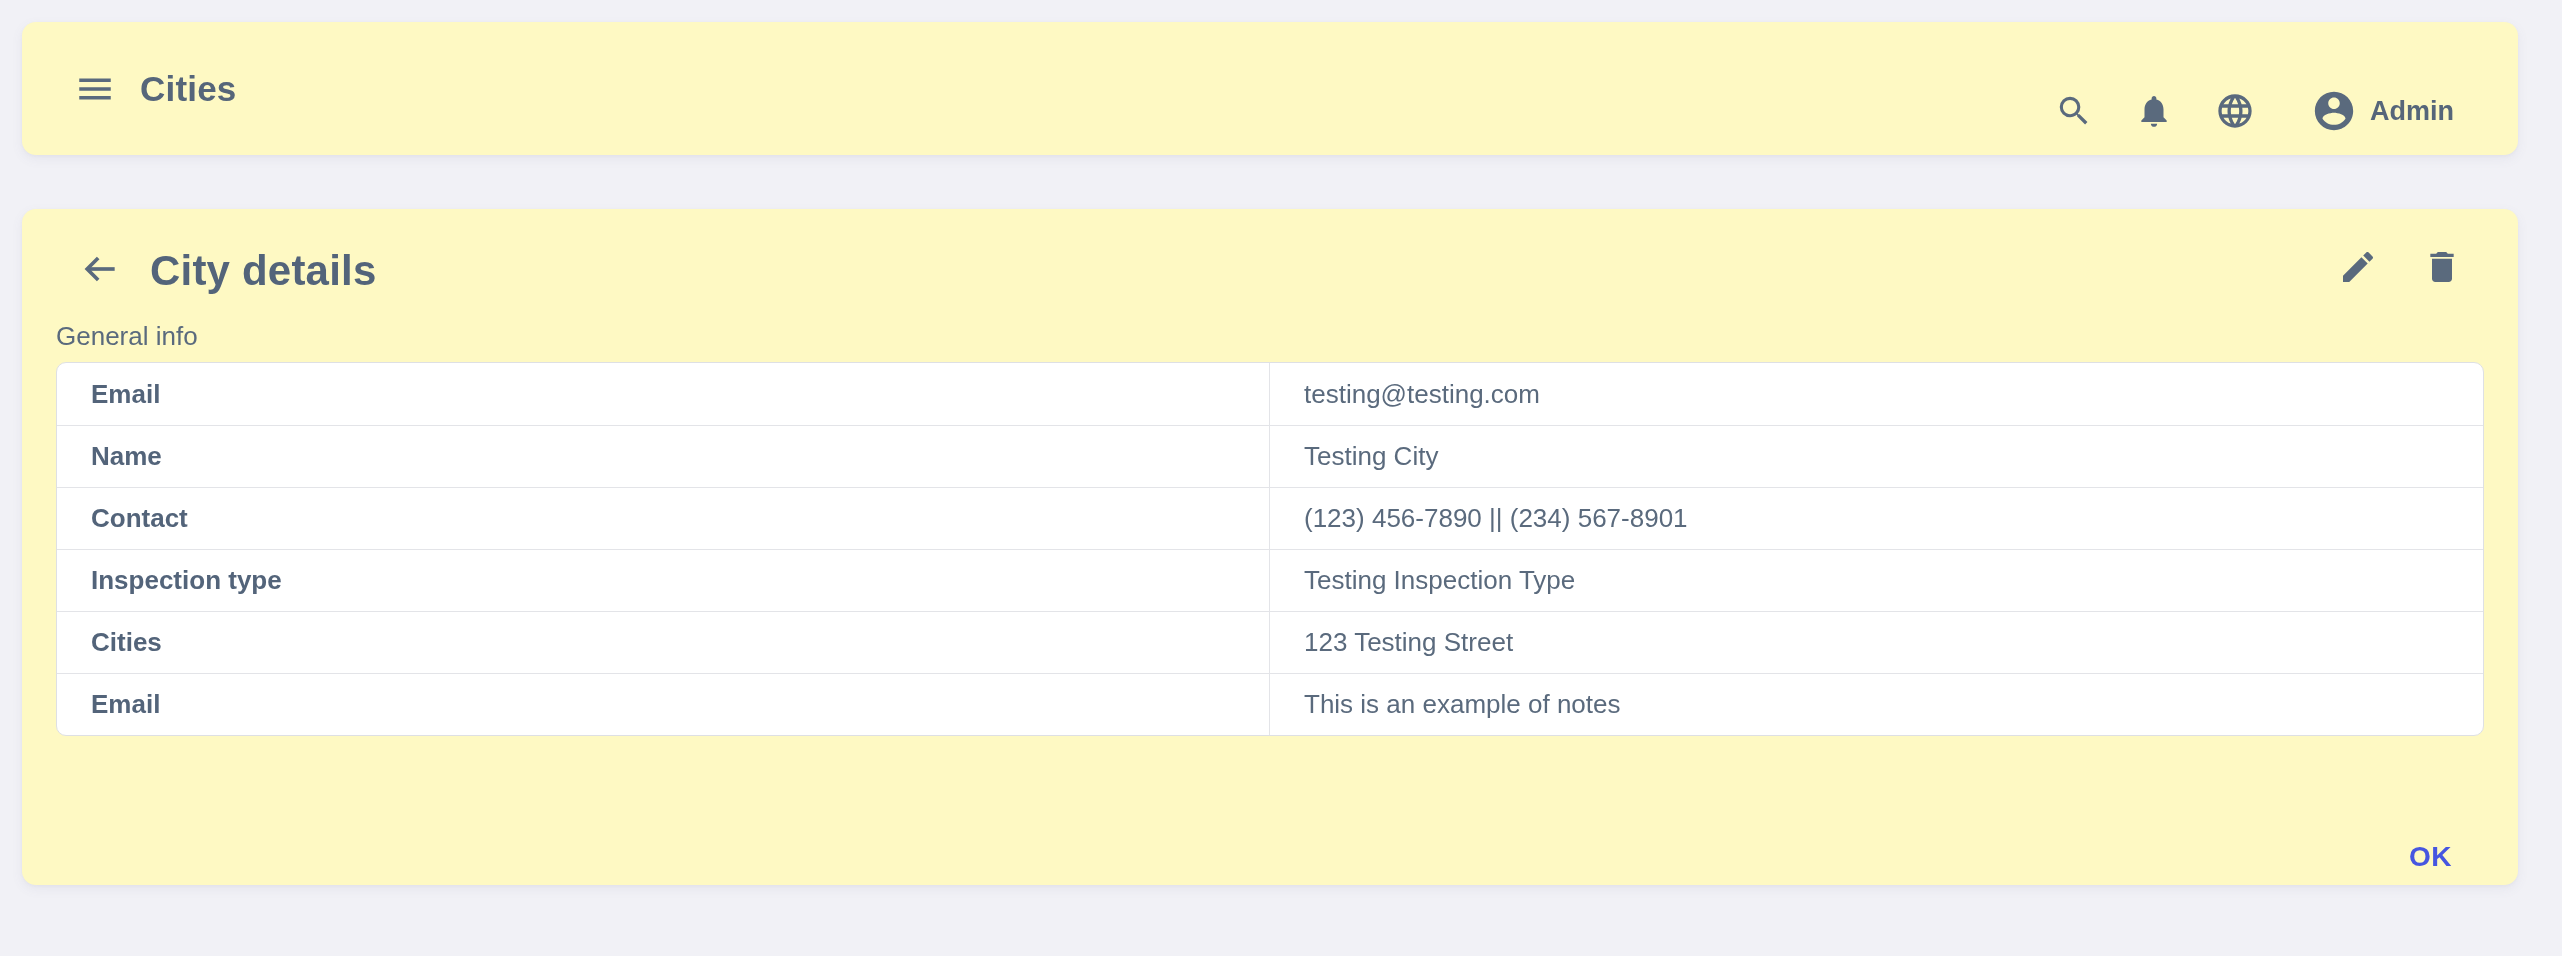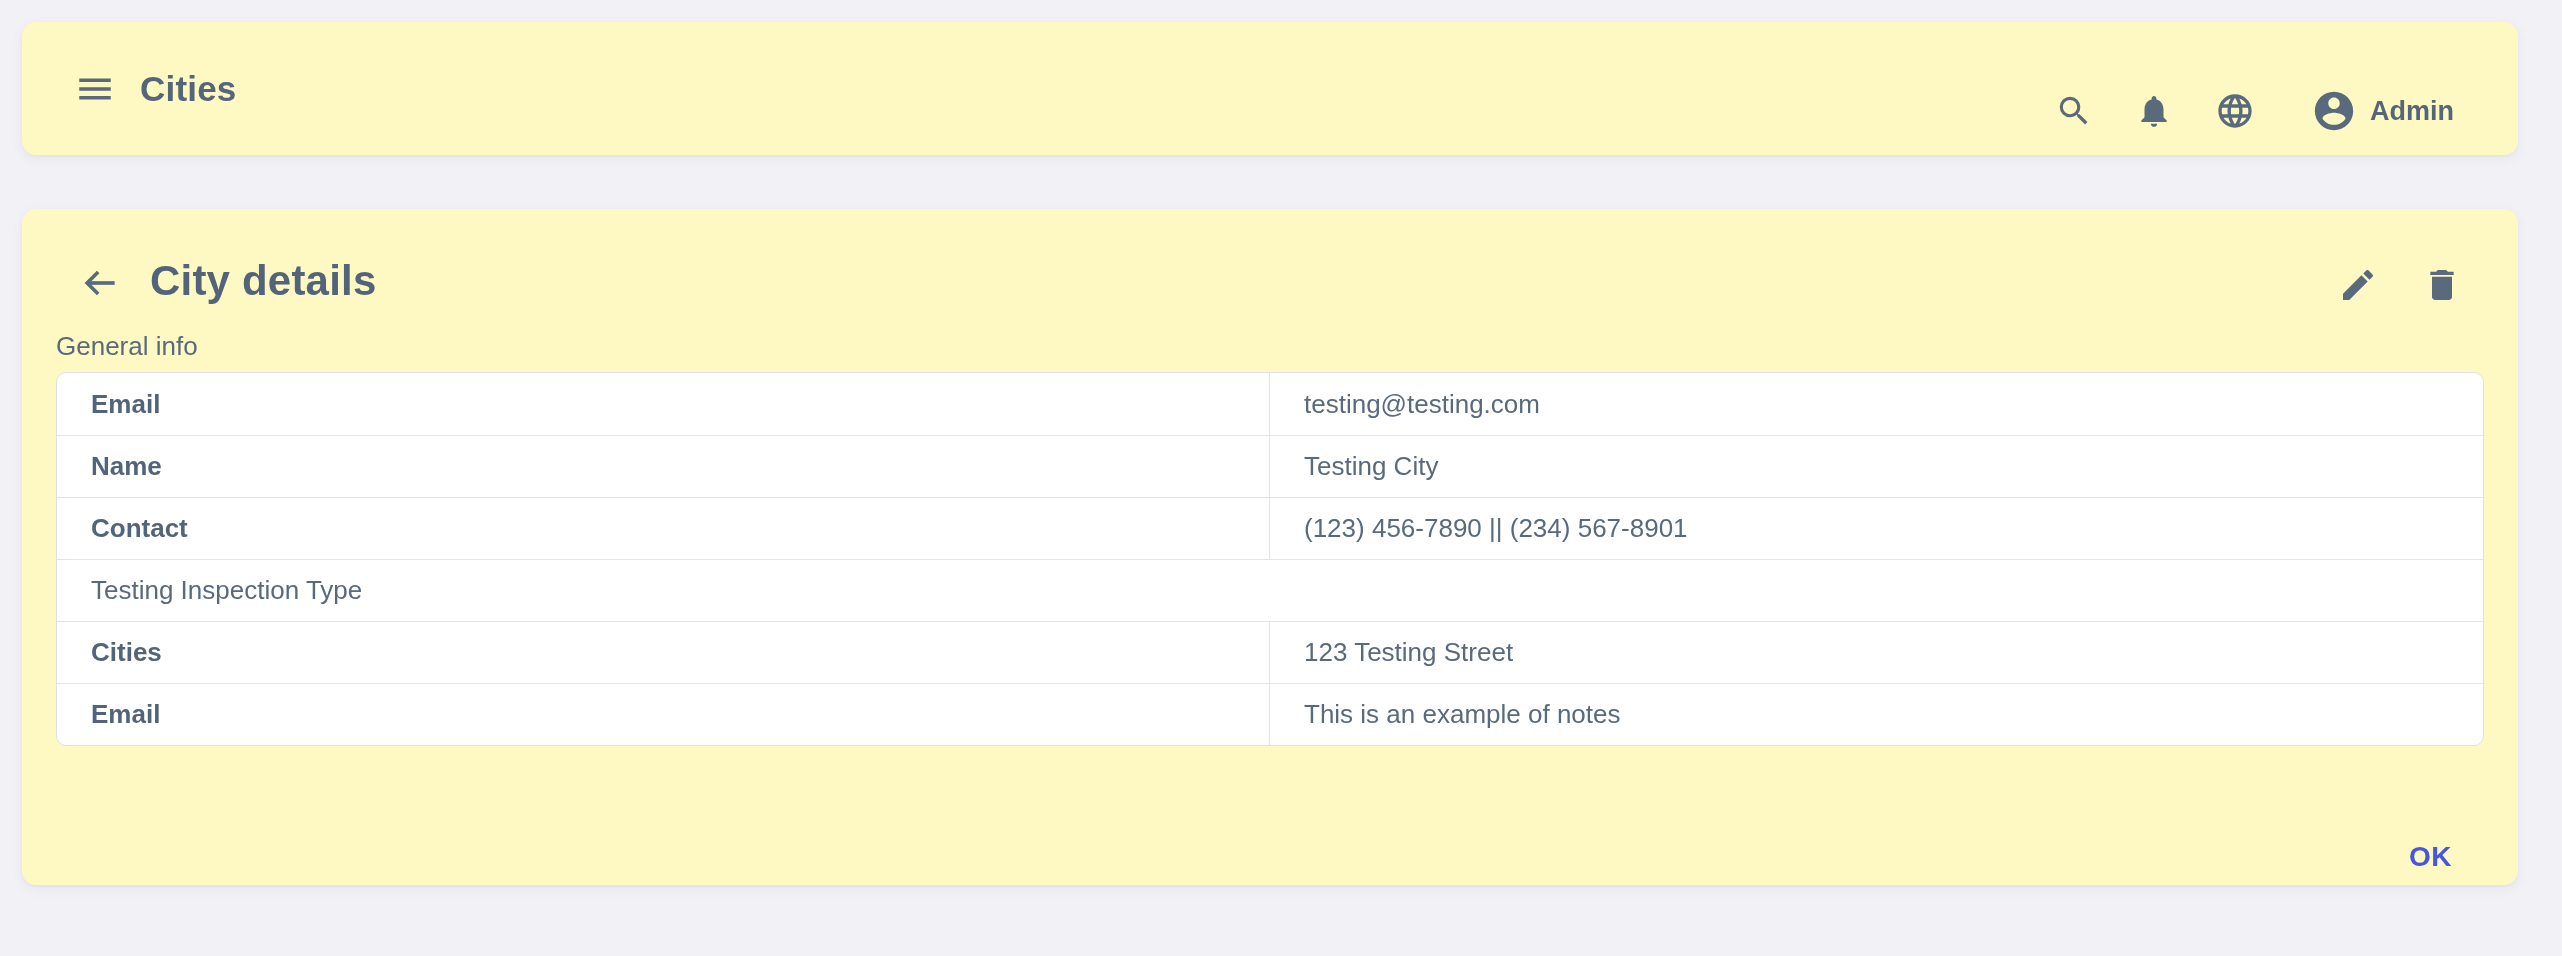--- a/index.html
+++ b/index.html
@@ -33,22 +33,22 @@
   .app-title {
     font-size:35px; font-weight:700; color:#56667a; letter-spacing:0.2px;
   }
   .appbar-right { margin-left:auto; display:flex; align-items:center; gap:42px; margin-right:64px;margin-top:45px; }
   .user-chip { display:flex; align-items:center; gap:13px; margin-left:14px; cursor:pointer; }
   .user-name { font-size:27px; font-weight:700; color:#56667a; }
 
   
   .detail-card { top:209px; height:676px; }
   .detail-header {
-    display:flex; align-items:flex-end;
-    padding:48px 56px 0 56px;
+    display:flex; align-items:flex-start;
+    padding:38px 56px 0 56px;
   }
   .page-title {
     font-size:42px; font-weight:700; color:#53647a;
     margin-left:28px; letter-spacing:0.2px;
   }
   .header-actions { margin-left:auto; display:flex; align-items:center; gap:44px; }
 
   .section-label {
     margin:26px 14px 10px 34px;
     font-size:26px; color:#5a6a7d;
@@ -173,20 +173,21 @@
     </div>
       <div class="info-row">
       <div class="cell-label">Name</div>
       <div class="cell-value">Testing City</div>
     </div>
       <div class="info-row">
       <div class="cell-label">Contact</div>
       <div class="cell-value">(123) 456-7890 || (234) 567-8901</div>
     </div>
       <div class="info-row">
+      <div class="cell-label">Inspection type</div>
       <div class="cell-value">Testing Inspection Type</div>
     </div>
       <div class="info-row">
       <div class="cell-label">Cities</div>
       <div class="cell-value">123 Testing Street</div>
     </div>
       <div class="info-row">
       <div class="cell-label">Email</div>
       <div class="cell-value">This is an example of notes</div>
     </div>

